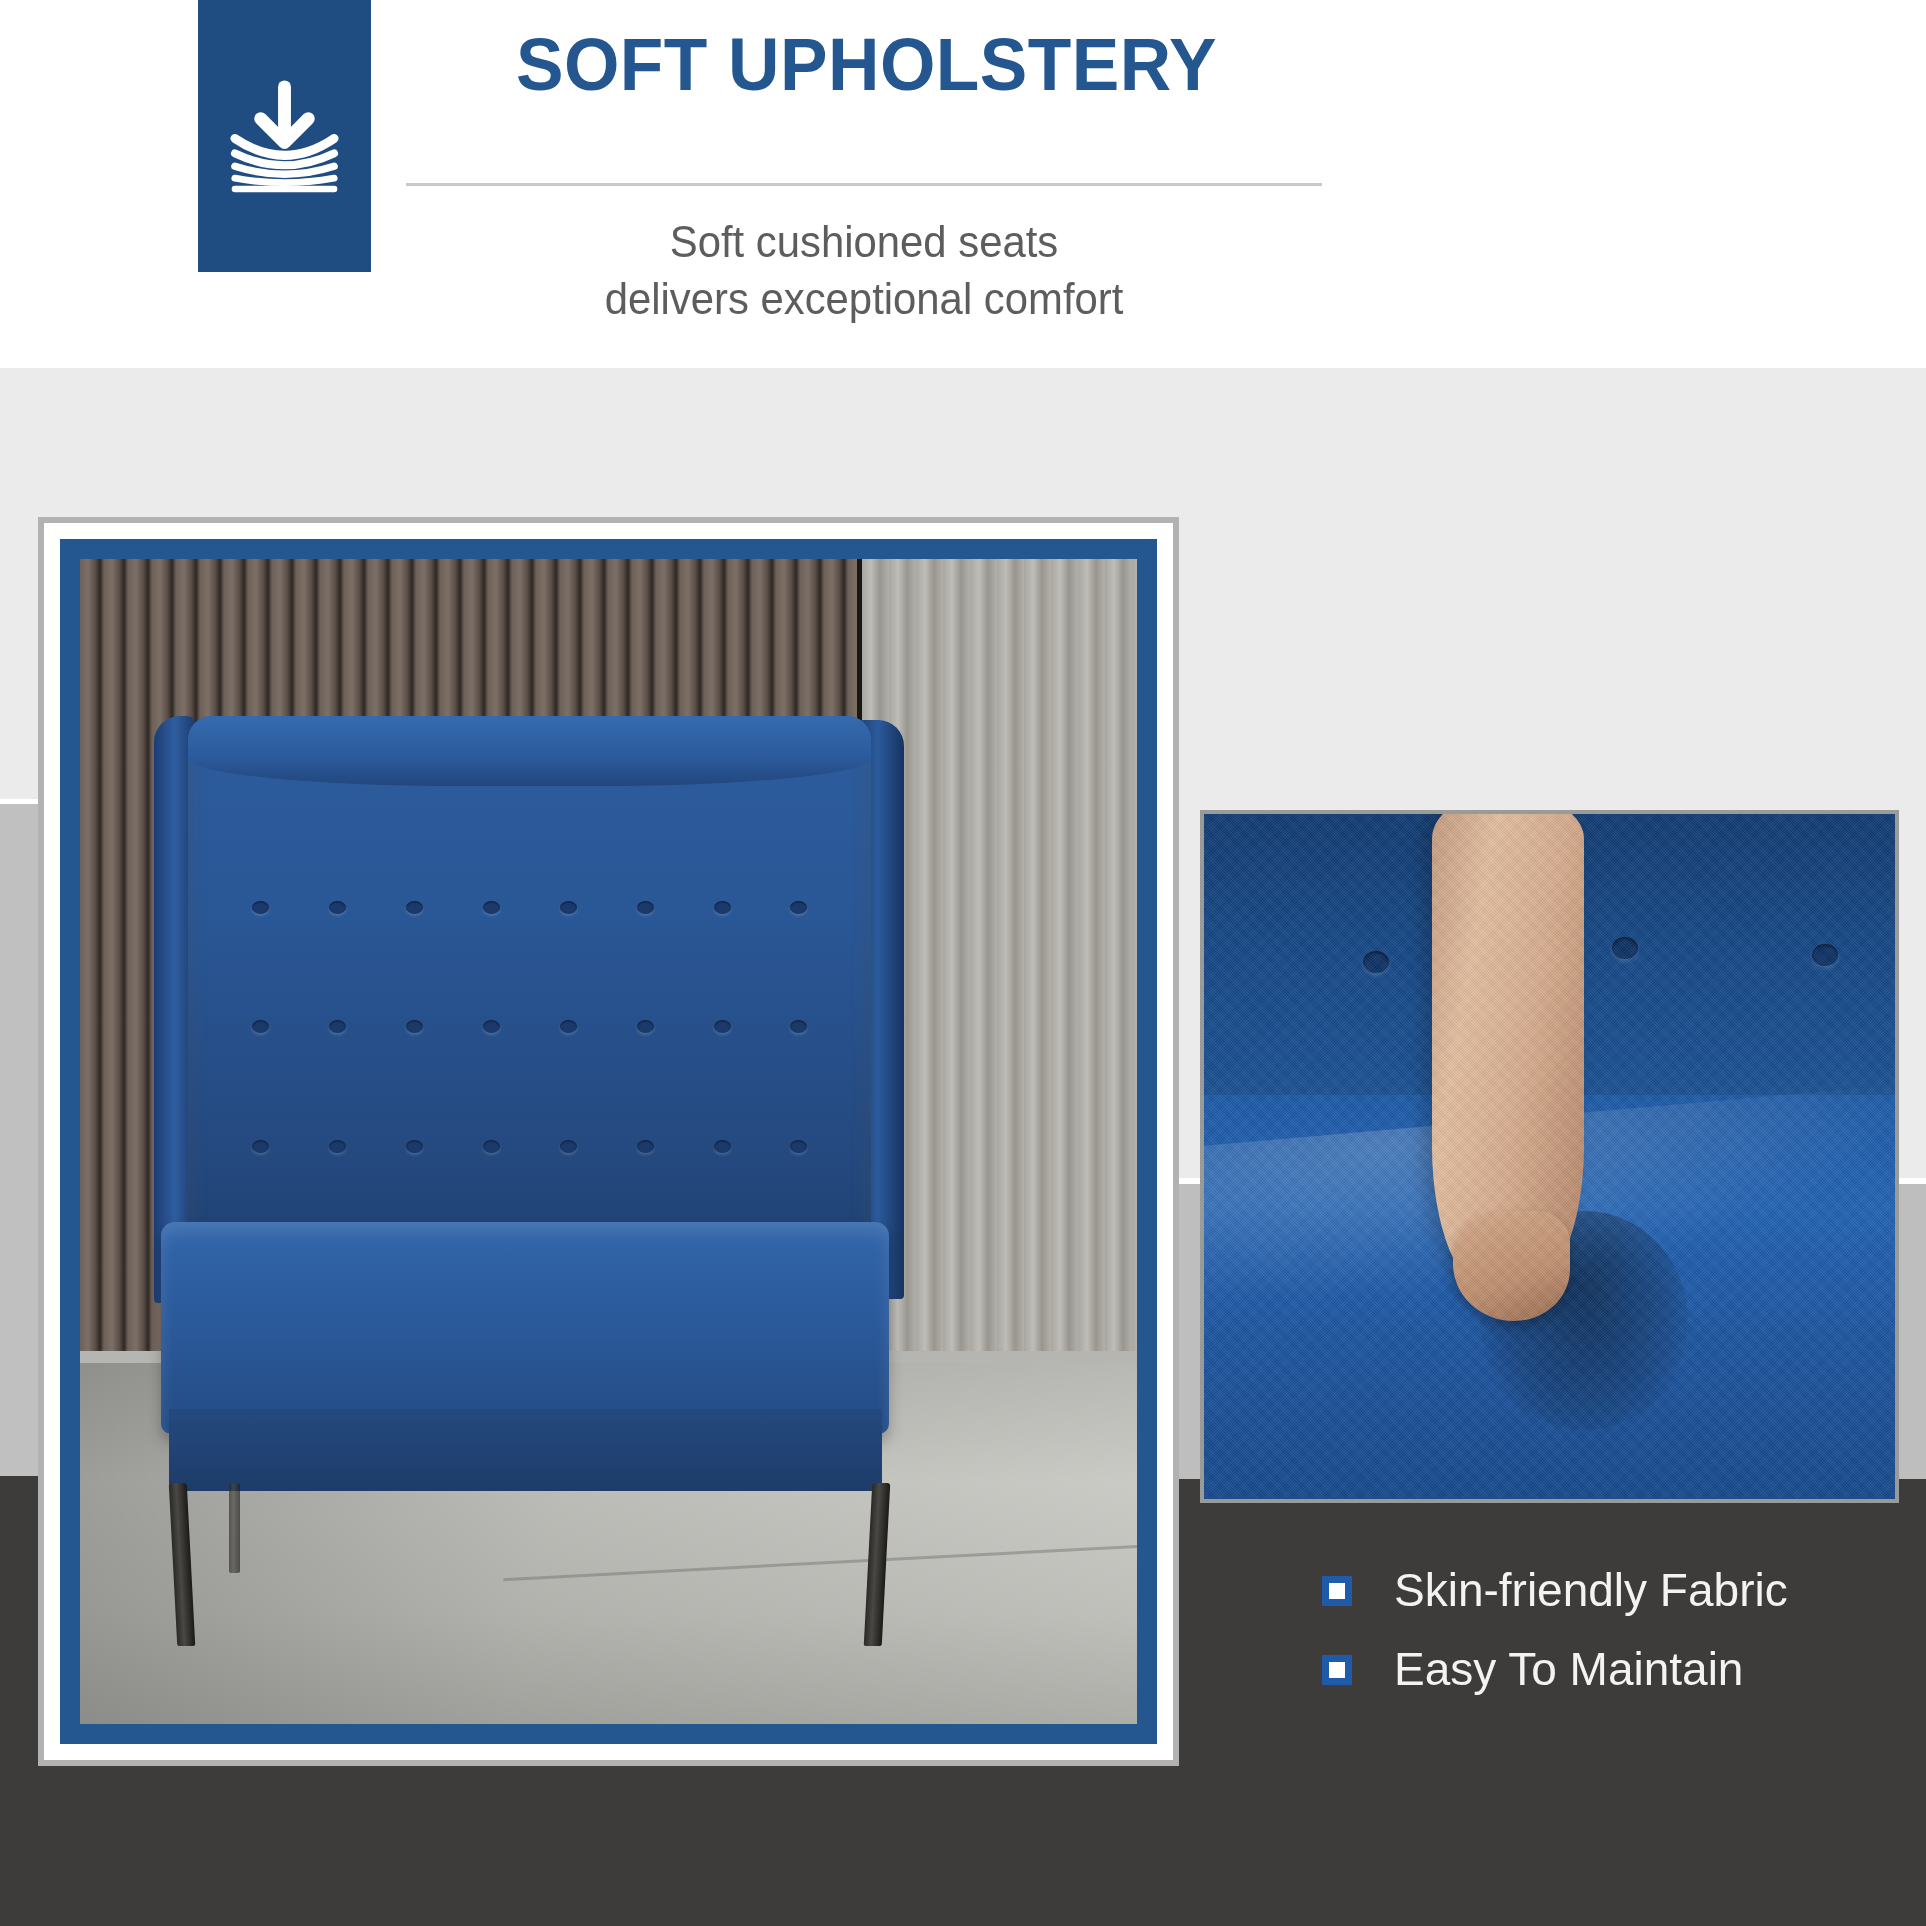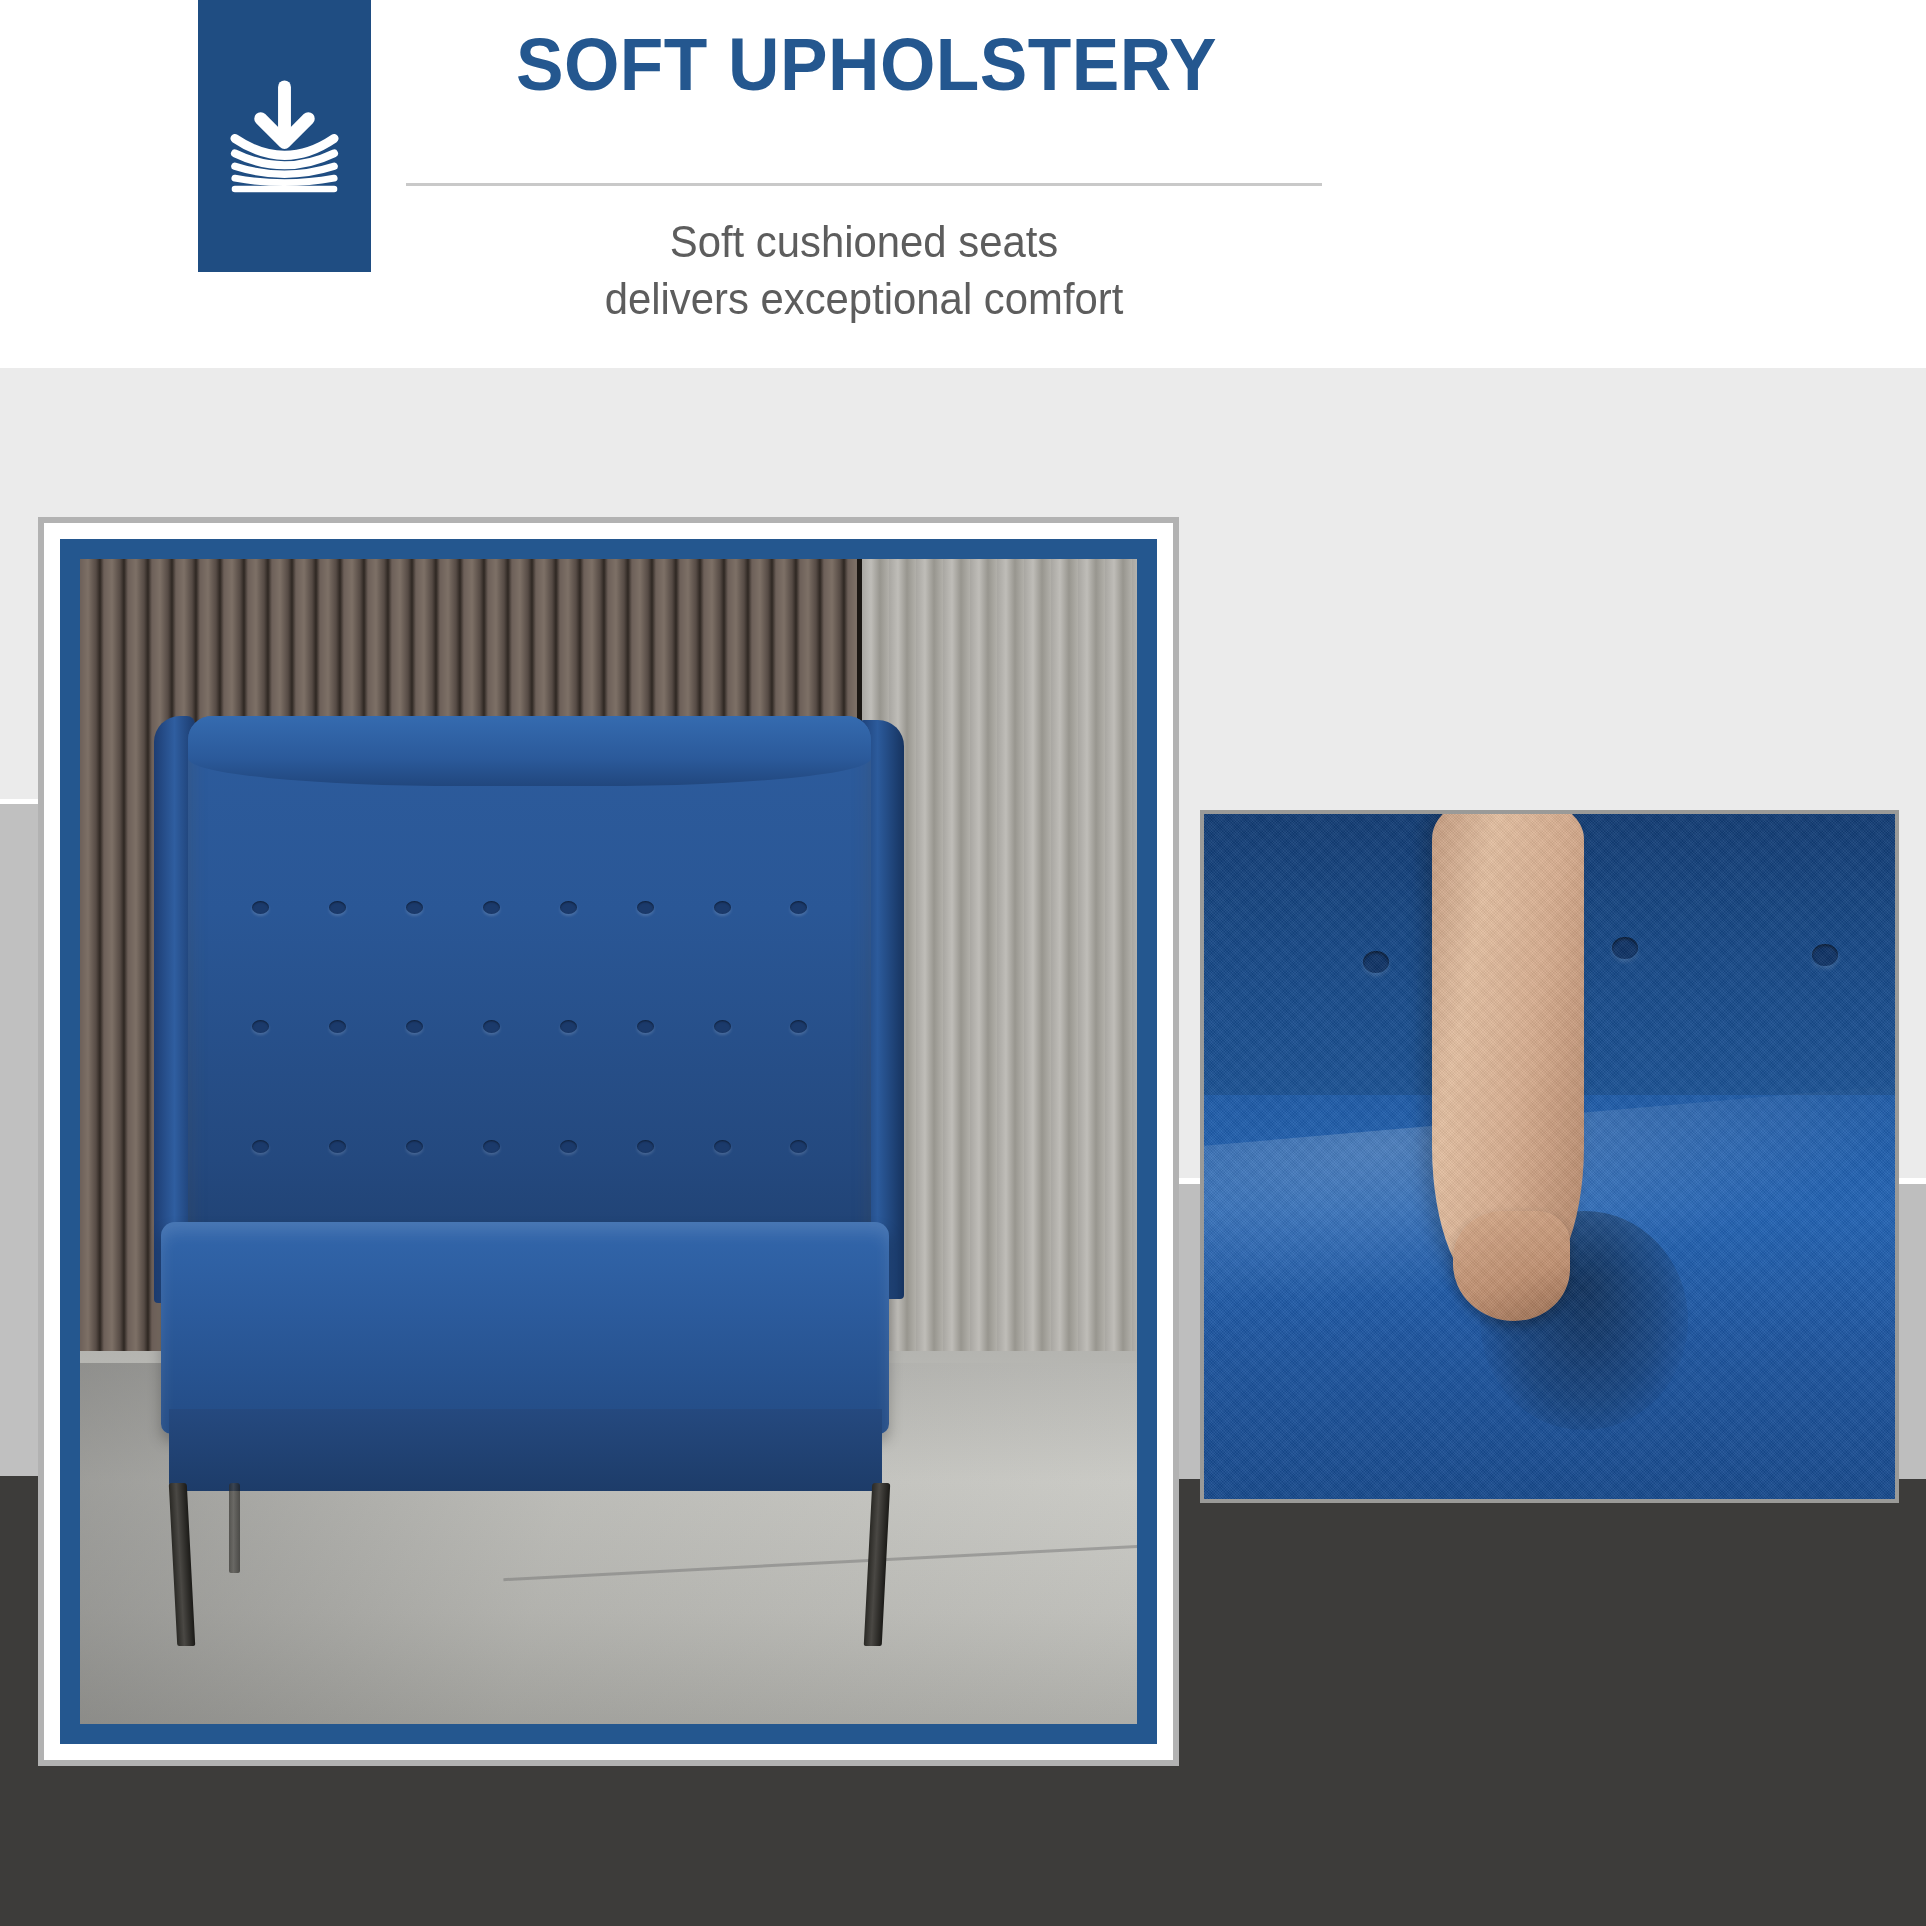--- a/index.html
+++ b/index.html
@@ -402,15 +402,25 @@
       <div class="d-back-tuft d-t3"></div>
       <div class="d-seat"></div>
       <div class="d-seat-ridge"></div>
       <div class="d-dimple"></div>
       <div class="d-leg"></div>
       <div class="d-foot"></div>
       <div class="d-noise"></div>
     </div>
   </div>
 
+  <div class="bullets">
+    <div class="bullet-row">
+      <span class="bullet-mark"></span>
+      <span class="bullet-text">Skin-friendly Fabric</span>
+    </div>
+    <div class="bullet-row">
+      <span class="bullet-mark"></span>
+      <span class="bullet-text">Easy To Maintain</span>
+    </div>
+  </div>
 
 </div>
 
 
 </body></html>

